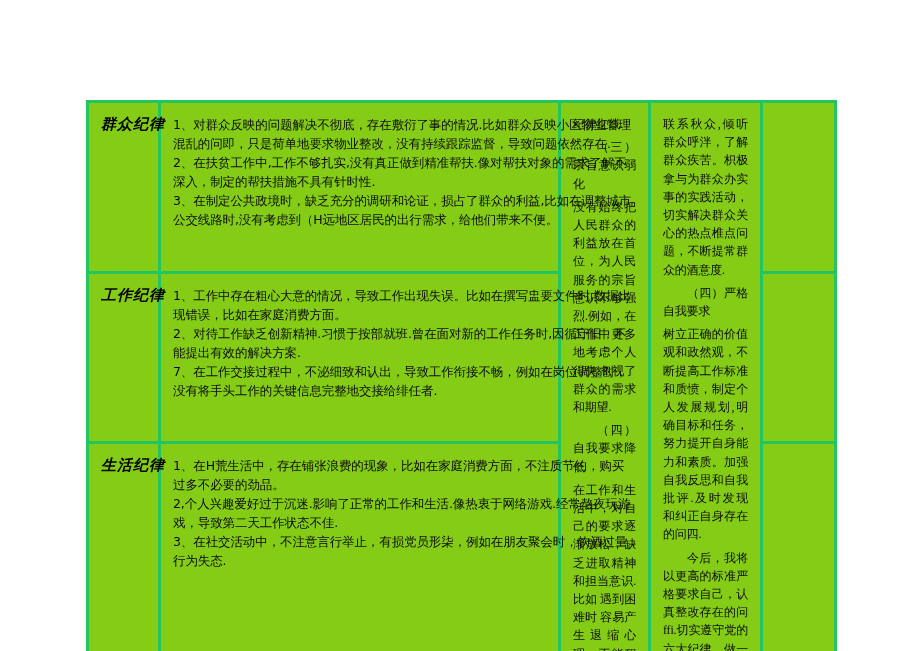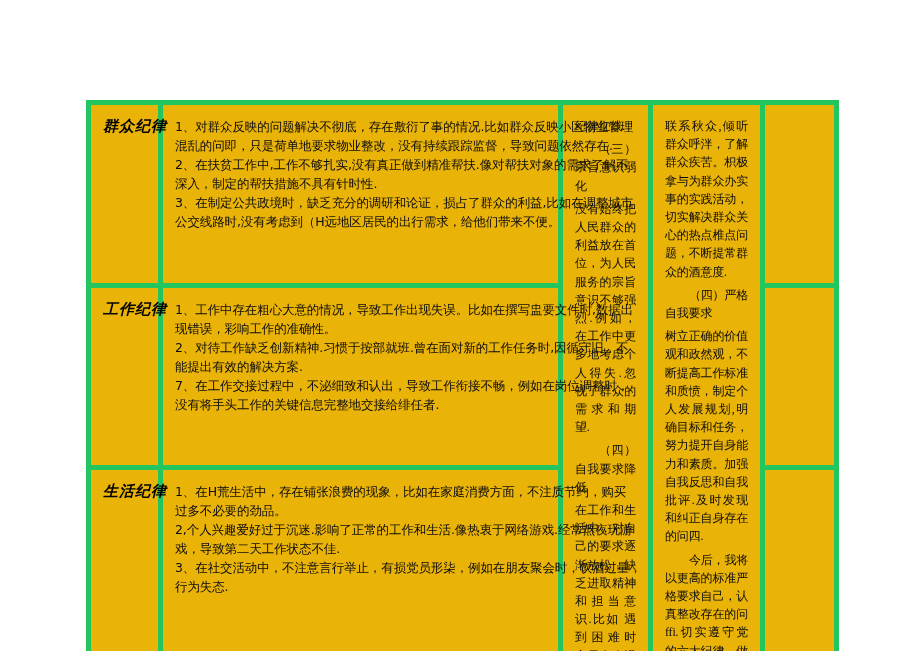--- a/index.html
+++ b/index.html
@@ -28,24 +28,24 @@
     position: absolute;
     left: 86px;
     top: 100px;
     width: 748px;
     height: 445px;
     border-collapse: collapse;
     table-layout: fixed;
   }
 
   #disc-table td {
-    border: 5px solid #22c55e;
+    border: 3px solid #22c55e;
     vertical-align: top;
     padding: 12px;
-    background: #eab308;
+    background: #84cc16;
   }
 
   
   col.c-label   { width: 72px;  }
   col.c-body    { width: 400px; }
   col.c-note1   { width: 90px;  }
   col.c-note2   { width: 112px; }
   col.c-blank   { width: 74px;  }
 
   
@@ -153,21 +153,21 @@
         </td>
       </tr>
 
       <tr style="height:100px;margin-left:46px;">
         <td class="cell-label">
           <div class="label-text">工作纪律</div>
         </td>
 
         <td class="cell-body">
           <div class="body-line">1、工作中存在粗心大意的情况，导致工作出现失误。比如在撰写盅要文件时,数据出</div>
-          <div class="body-line">现错误，彩响工作的准确性。</div>
+          <div class="body-line">现错误，比如在家庭消费方面。</div>
           <div class="body-line">2、对待工作缺乏创新精神.习惯于按部就班.曾在面对新的工作任务时,因循守旧，不</div>
           <div class="body-line">能提出有效的解决方案.</div>
           <div class="body-line">7、在工作交接过程中，不泌细致和认出，导致工作衔接不畅，例如在岗位调整时，</div>
           <div class="body-line">没有将手头工作的关键信息完整地交接给绯任者.</div>
         </td>
 
         <td class="cell-blank">
           <span></span>
         </td>
       </tr>

